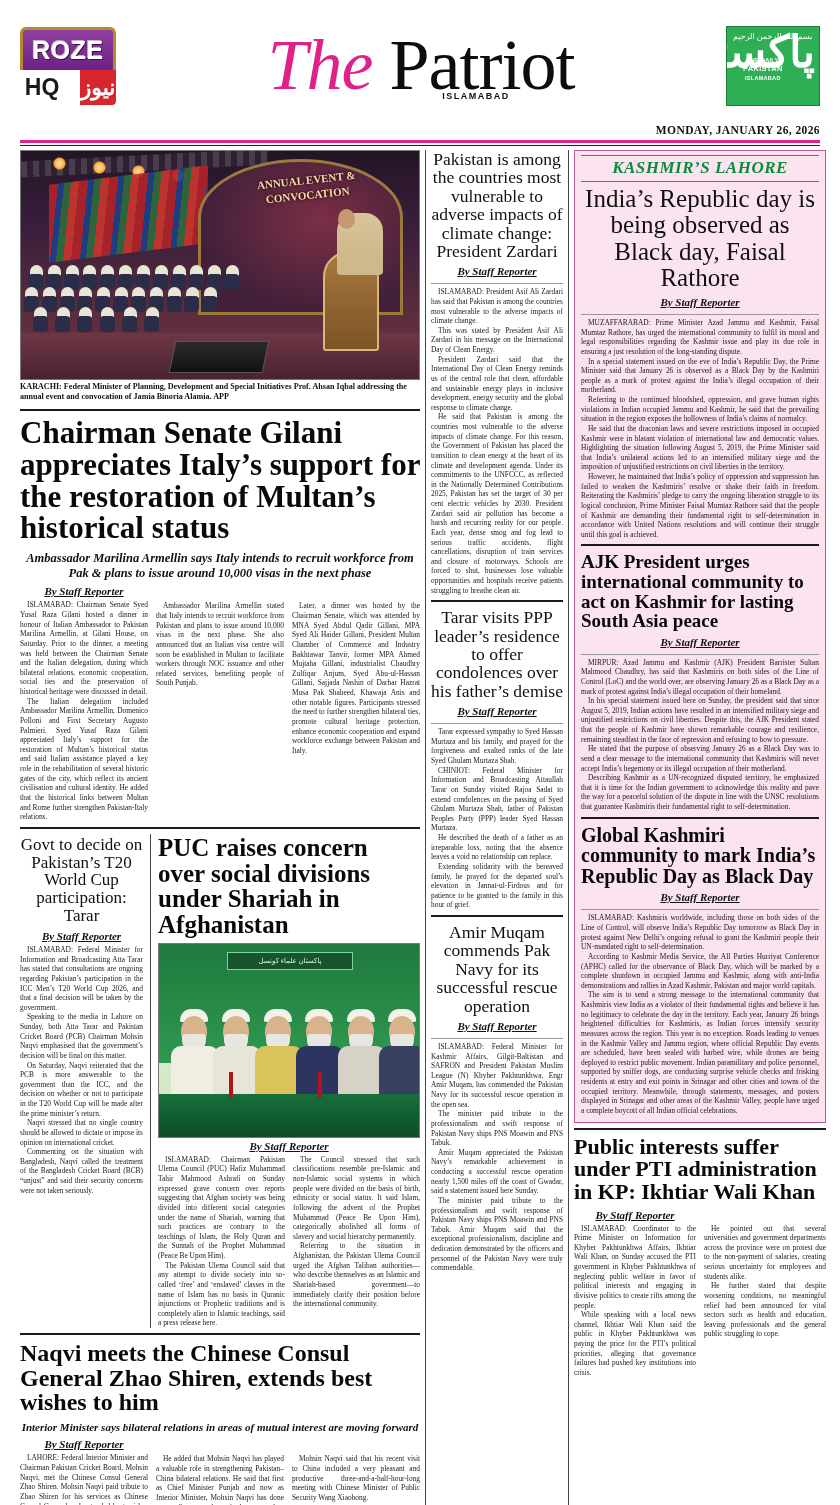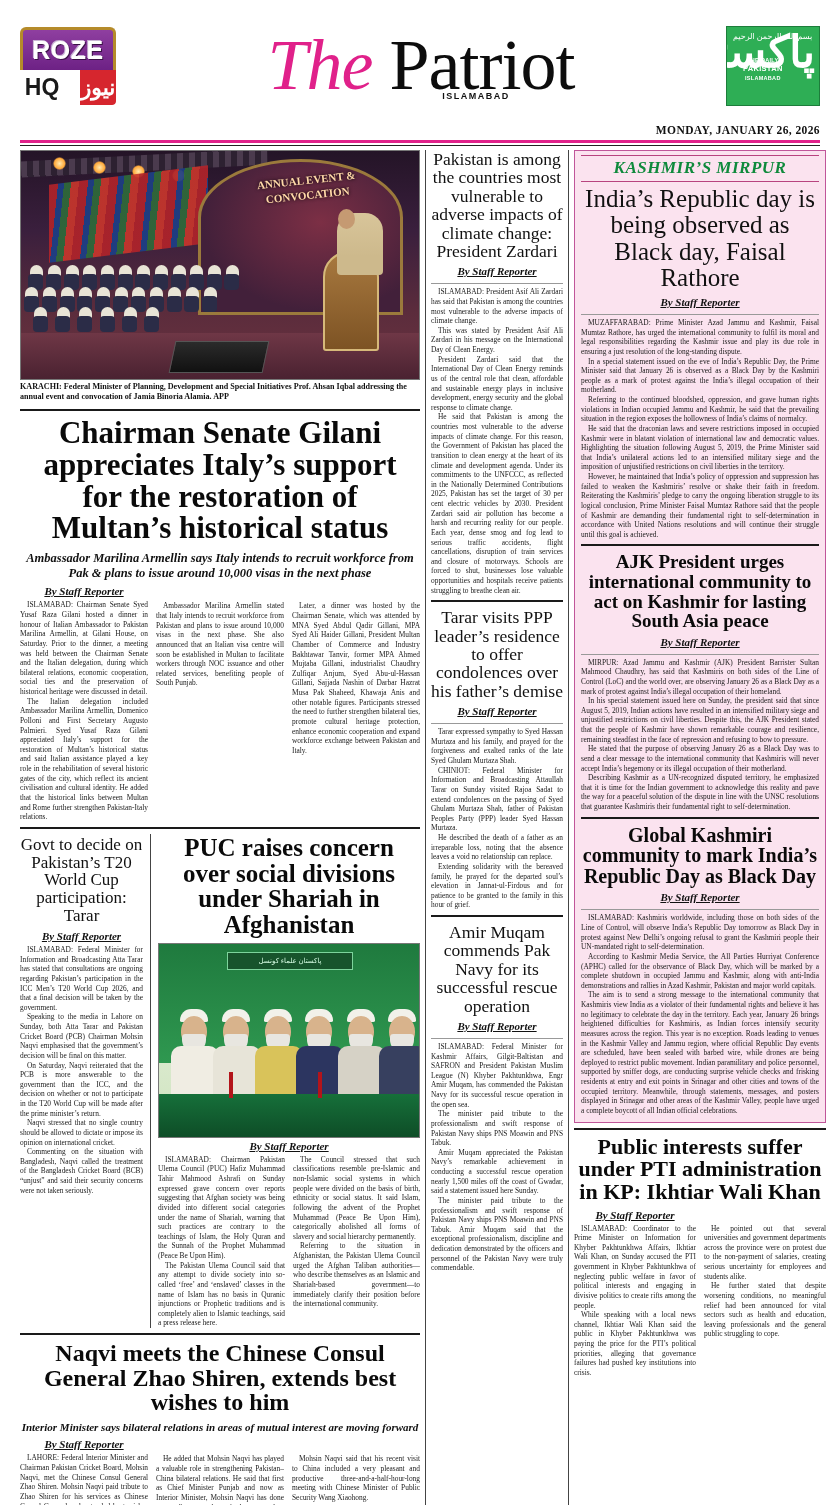--- a/index.html
+++ b/index.html
@@ -179,21 +179,20 @@
   }
   .rule-thin {
     height: 1px;
     background: #222;
   }
 
   
   .hl {
     font-family: "Liberation Serif", serif;
     font-weight: bold;
-    text-align: center;
     line-height: 1.03;
     color: #0a0a0a;
   }
   .hl-serif-light {
     font-family: "Liberation Serif", serif;
     font-weight: normal;
     text-align: center;
     line-height: 1.05;
   }
   .kicker {
@@ -628,21 +627,21 @@
 
     </div>
 
     <div class="vrule"></div>
 
     <div class="col-right">
 
       <div class="kashmir-panel">
 
         <div class="kashmir-banner">
-          <span>KASHMIR’S MIRPUR</span>
+          <span>KASHMIR’S LAHORE</span>
         </div>
 
         <div class="hl-serif-light" style="font-size:25px;padding:1px 0 3px;">India’s Republic day is being observed as Black day, Faisal Rathore</div>
         <div class="byline">By Staff Reporter</div>
         <div class="sep-hair"></div>
         <div class="body-text">
           <p>MUZAFFARABAD: Prime Minister Azad Jammu and Kashmir, Faisal Mumtaz Rathore, has urged the international community to fulfil its moral and legal responsibilities regarding the Kashmir issue and play its due role in ensuring a just resolution of the long-standing dispute.</p>
           <p>In a special statement issued on the eve of India’s Republic Day, the Prime Minister said that January 26 is observed as a Black Day by the Kashmiri people as a mark of protest against the India’s illegal occupation of their motherland.</p>
           <p>Referring to the continued bloodshed, oppression, and grave human rights violations in Indian occupied Jammu and Kashmir, he said that the prevailing situation in the region exposes the hollowness of India’s claims of normalcy.</p>
           <p>He said that the draconian laws and severe restrictions imposed in occupied Kashmir were in blatant violation of international law and democratic values. Highlighting the situation following August 5, 2019, the Prime Minister said that India’s unilateral actions led to an intensified military siege and the imposition of unjustified restrictions on civil liberties in the territory.</p>

